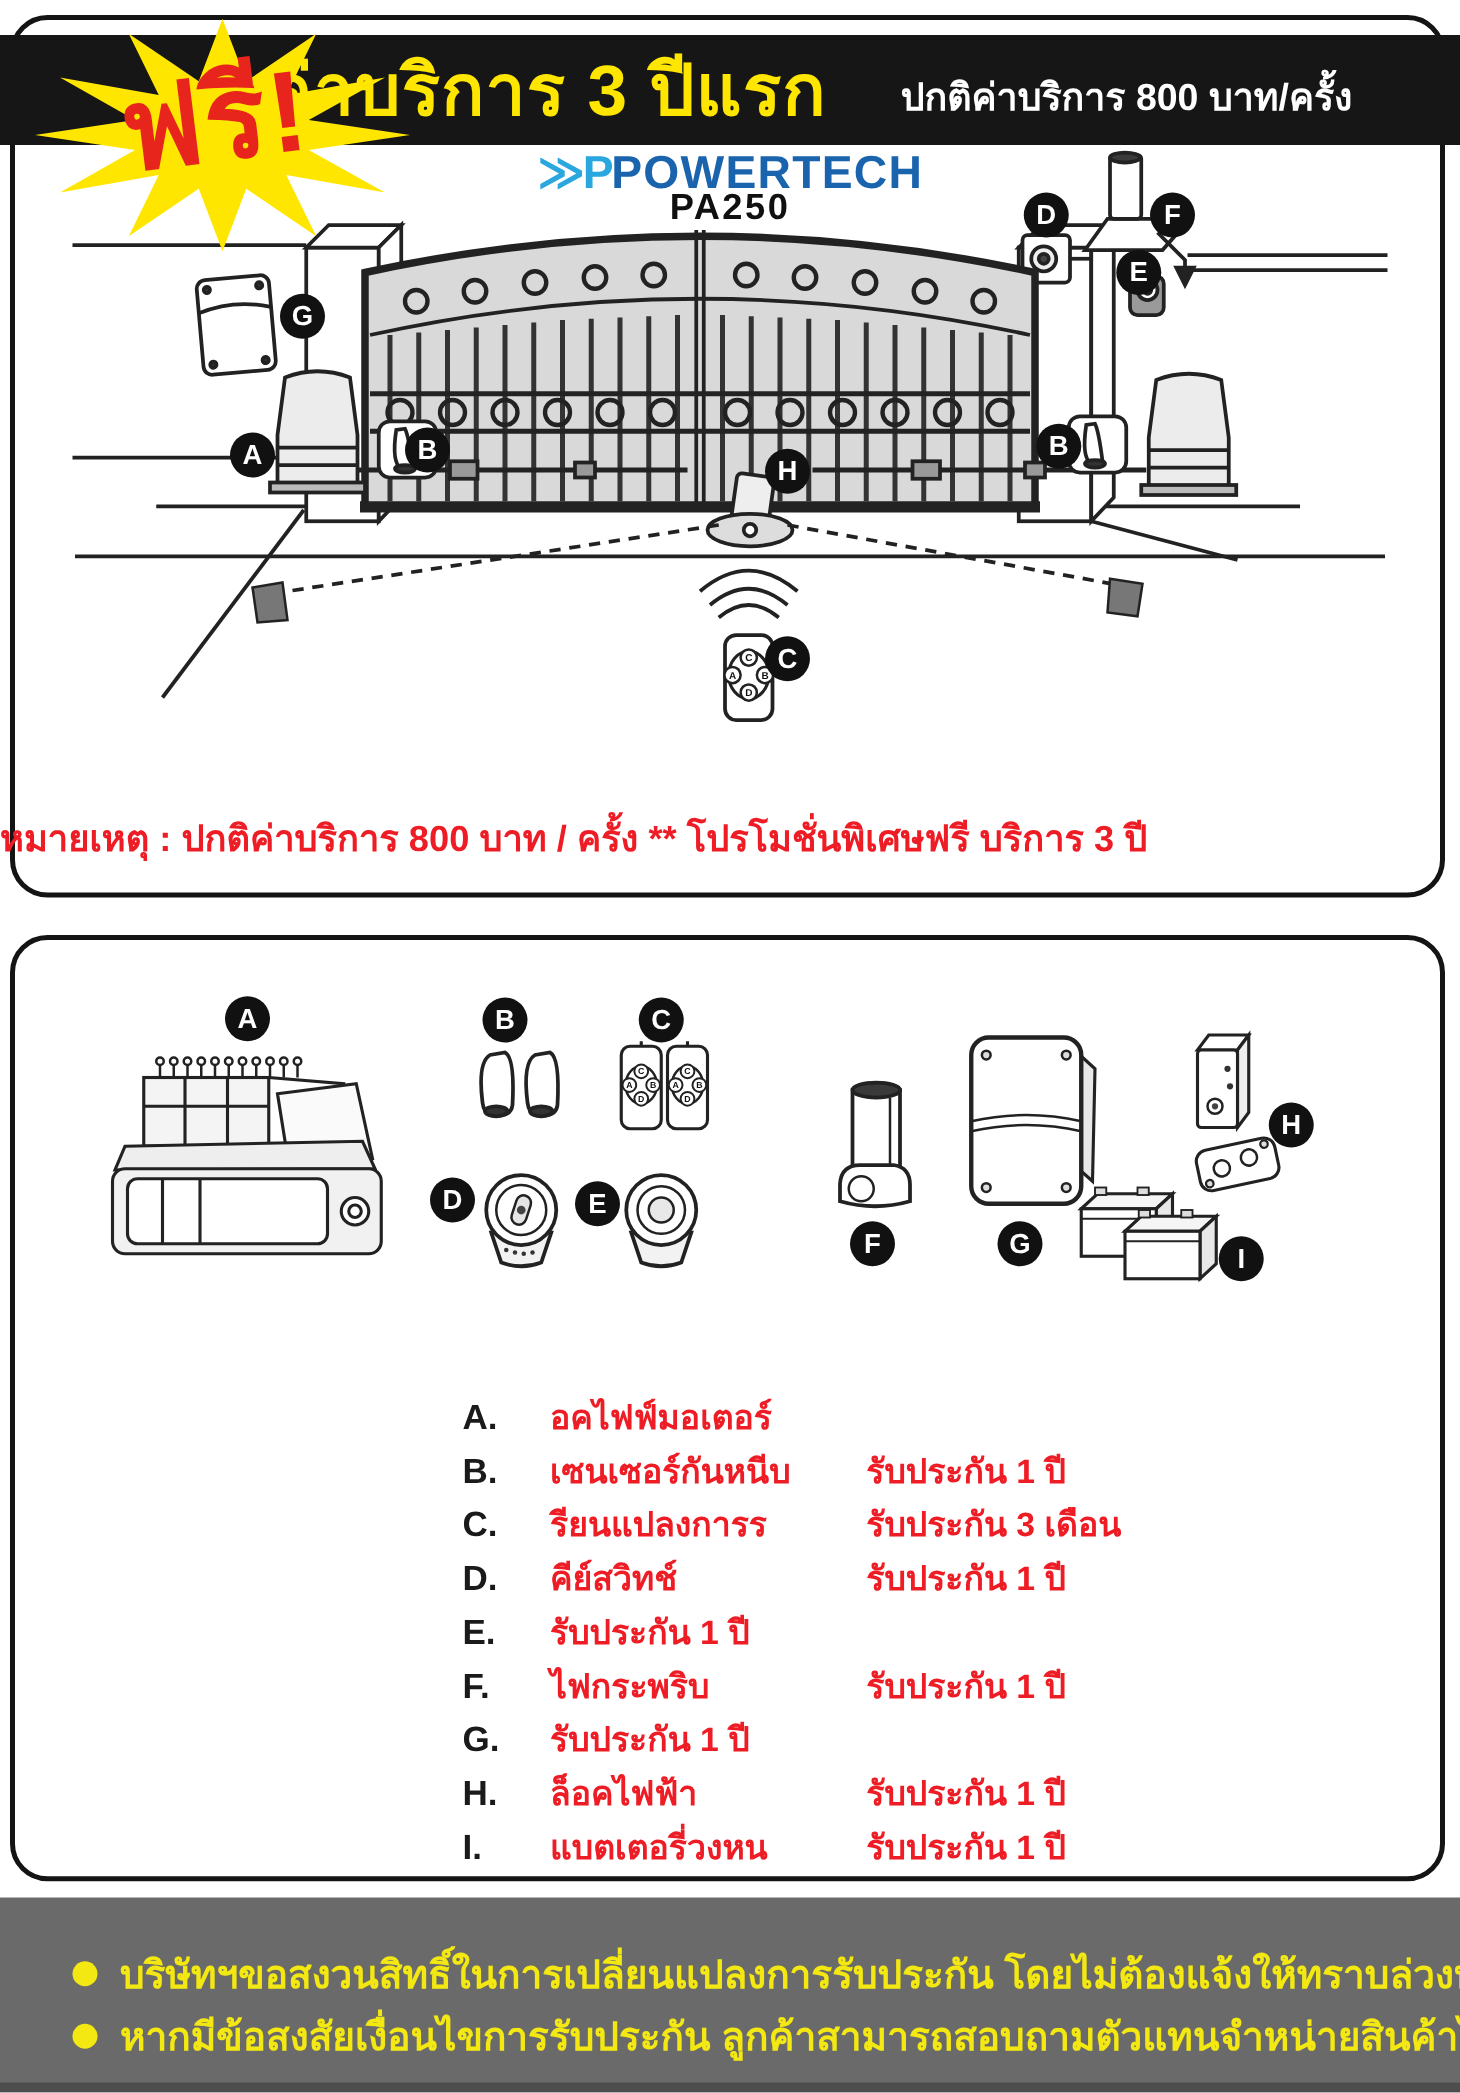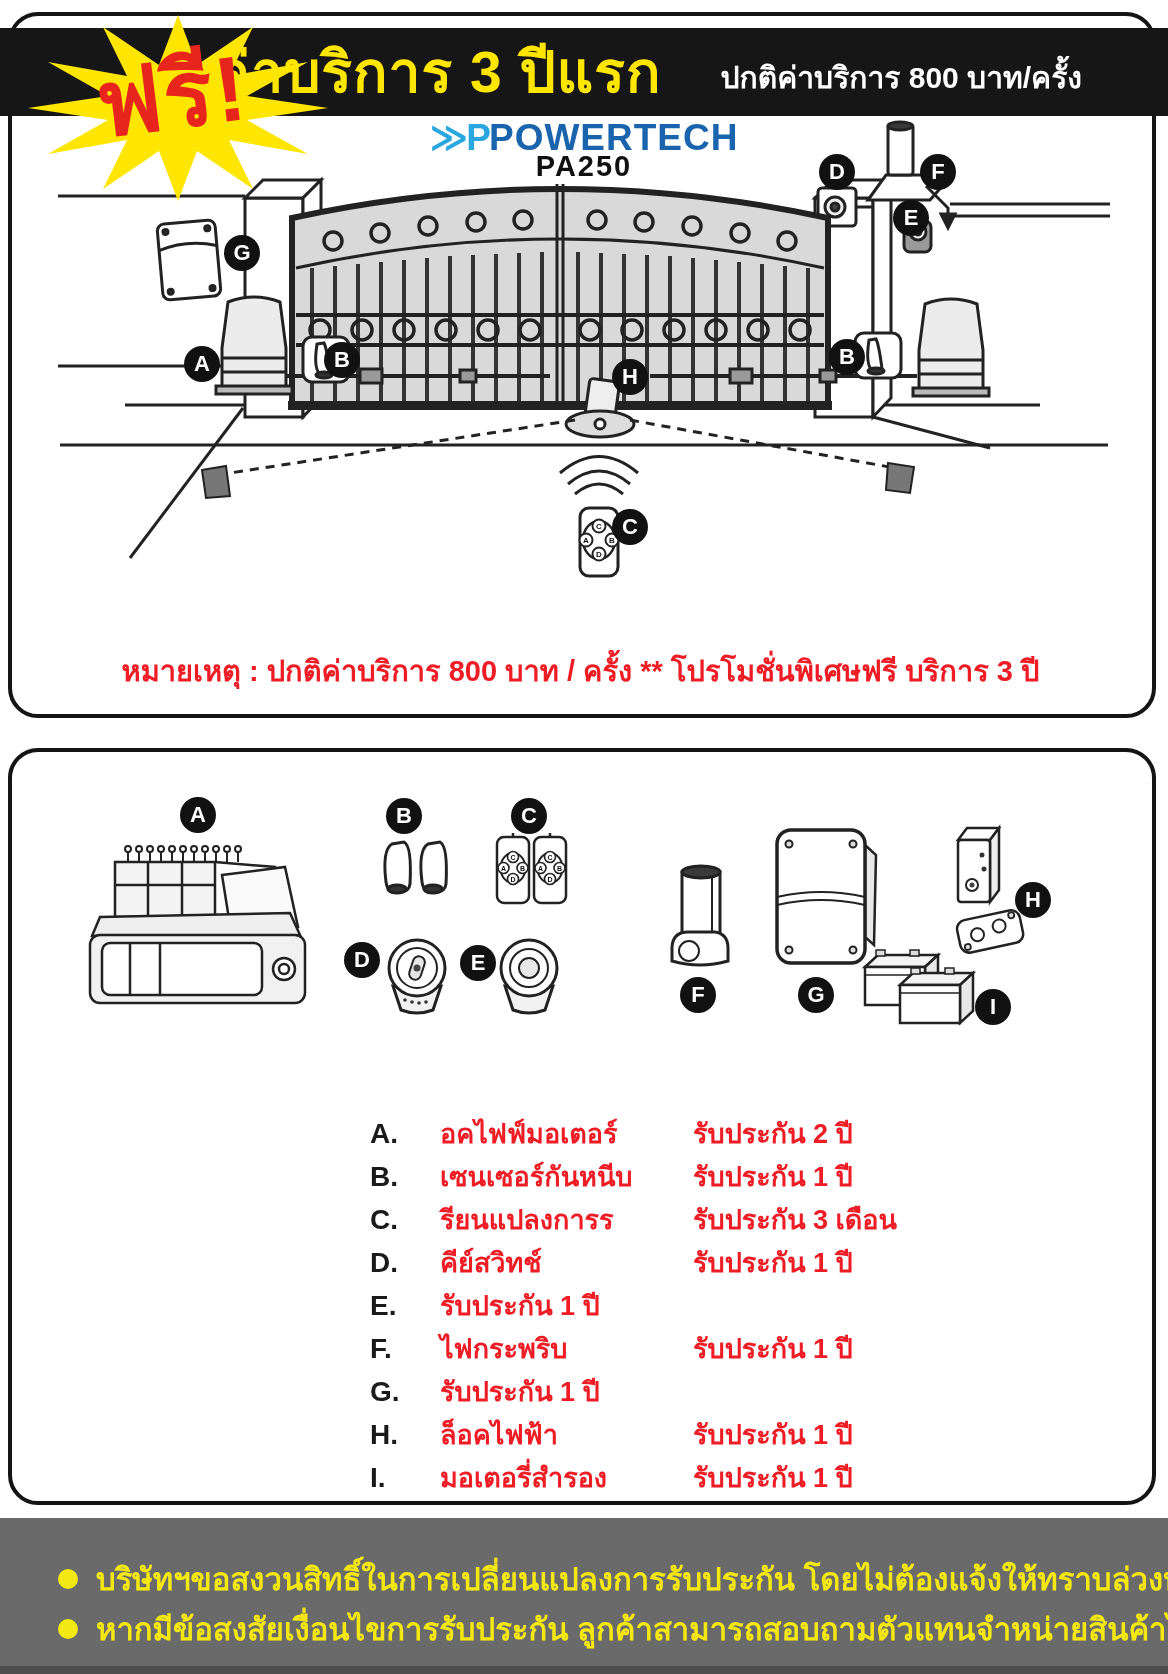--- a/index.html
+++ b/index.html
@@ -23,21 +23,21 @@
     transform:rotate(-7deg);letter-spacing:2px;}
 
   
   #logo-row{position:absolute;left:0;top:116px;width:100%;text-align:center;z-index:2;font-weight:bold;}
   #logo-row .mark{color:#2aa7df;font-size:37px;letter-spacing:-2px;}
   #logo-row .brandname{color:#1a63ad;font-size:37px;letter-spacing:1px;}
   #model-row{position:absolute;left:0;top:150px;width:100%;text-align:center;z-index:2;
     font-weight:bold;font-size:29px;color:#101010;letter-spacing:2px;}
 
   #gate-svg{position:absolute;left:30px;top:118px;width:1108px;height:470px;z-index:2;}
-  #note-line{position:absolute;left:0;top:648px;width:1161px;text-align:center;z-index:2;
+  #note-line{position:absolute;left:0;top:648px;width:1161px;text-align:left;z-index:2;
     color:#ee1c24;font-size:29px;font-weight:600;}
 
   
   .badge{position:absolute;width:36px;height:36px;border-radius:50%;background:#111;color:#fff;
     font-weight:bold;font-size:22px;display:flex;align-items:center;justify-content:center;z-index:6;}
 
   
   #components-svg{position:absolute;left:60px;top:755px;width:1060px;height:275px;z-index:2;}
 
   
@@ -427,21 +427,20 @@
 <div class="badge" style="left:460px;top:945px;">E</div>
 <div class="badge" style="left:680px;top:977px;">F</div>
 <div class="badge" style="left:798px;top:977px;">G</div>
 <div class="badge" style="left:1015px;top:882px;">H</div>
 <div class="badge" style="left:975px;top:989px;">I</div>
 
 <div id="warranty-list">
   <div class="w-row">
     <span class="w-letter">A.</span>
     <span class="w-name">อคไฟฟ์มอเตอร์</span>
-    <span class="w-warranty">รับประกัน 2 ปี</span>
   </div>
   <div class="w-row">
     <span class="w-letter">B.</span>
     <span class="w-name">เซนเซอร์กันหนีบ</span>
     <span class="w-warranty">รับประกัน 1 ปี</span>
   </div>
   <div class="w-row">
     <span class="w-letter">C.</span>
     <span class="w-name">รียนแปลงการร</span>
     <span class="w-warranty">รับประกัน 3 เดือน</span>
@@ -464,21 +463,21 @@
     <span class="w-letter">G.</span>
     <span class="w-warranty">รับประกัน 1 ปี</span>
   </div>
   <div class="w-row">
     <span class="w-letter">H.</span>
     <span class="w-name">ล็อคไฟฟ้า</span>
     <span class="w-warranty">รับประกัน 1 ปี</span>
   </div>
   <div class="w-row">
     <span class="w-letter">I.</span>
-    <span class="w-name">มอเตอรี่สำรอง</span>
+    <span class="w-name">แบตเตอรี่วงหน</span>
     <span class="w-warranty">รับประกัน 1 ปี</span>
   </div>
 </div>
 
 <div id="footer">
   <div class="f-line l1">
     <span class="f-dot"></span>
     <span class="f-text">บริษัทฯขอสงวนสิทธิ์ในการเปลี่ยนแปลงการรับประกัน  โดยไม่ต้องแจ้งให้ทราบล่วงหน้า</span>
   </div>
   <div class="f-line l2">

